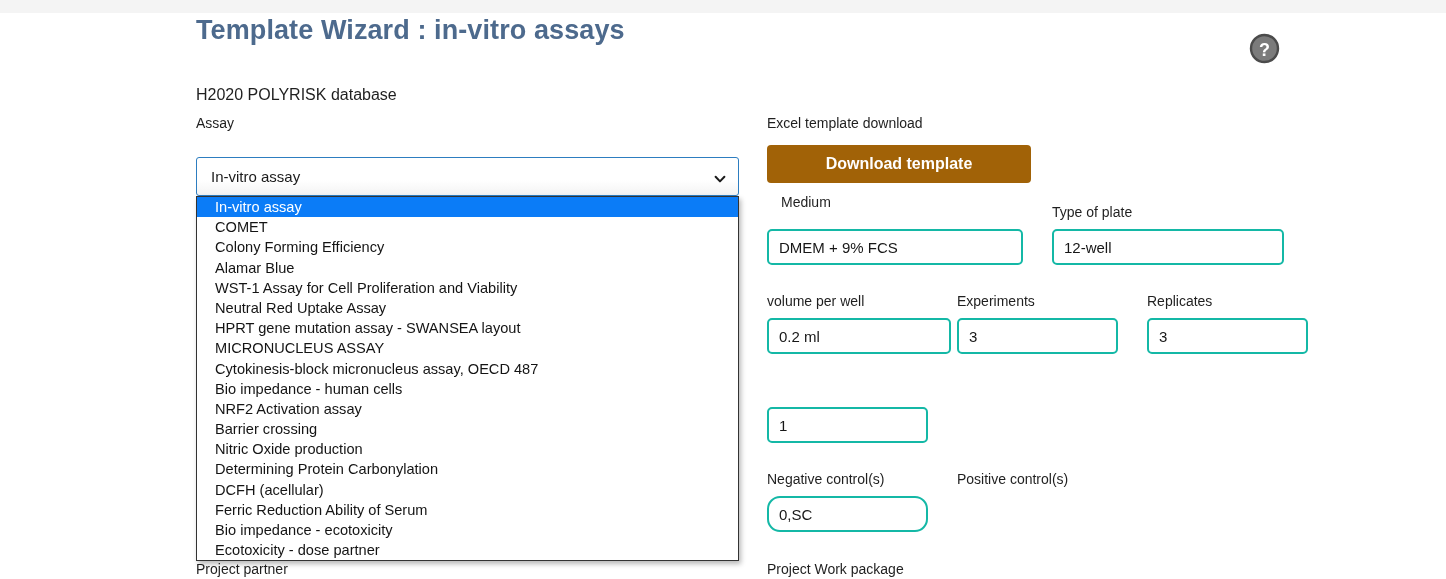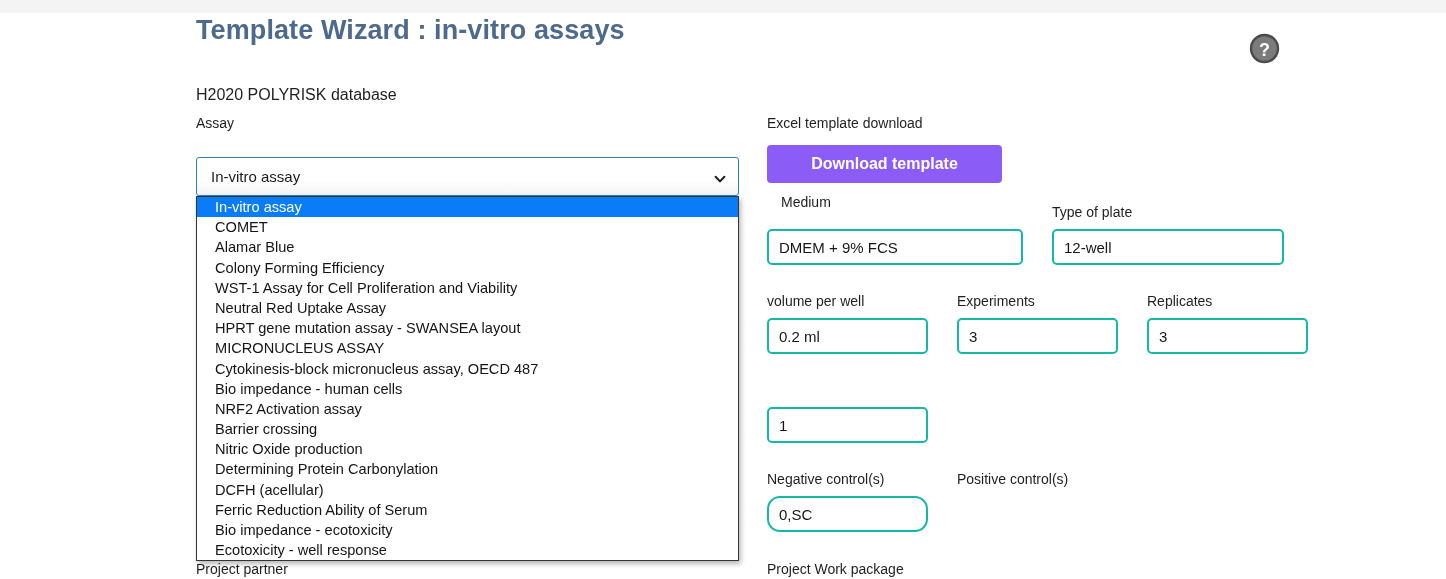--- a/index.html
+++ b/index.html
@@ -140,23 +140,23 @@
     left: 196px;
     top: 548px;
   }
 
   .r-label { position: absolute; font-size: 14px; color: #1f1f1f; white-space: nowrap; }
 
   .download-btn {
     position: absolute;
     left: 767px;
     top: 132px;
-    width: 235px;
+    width: 264px;
     height: 38px;
-    background: #8b5cf6;
+    background: #a16207;
     border: none;
     border-radius: 4px;
     color: #ffffff;
     font-family: "Liberation Sans", sans-serif;
     font-size: 16px;
     font-weight: bold;
     cursor: pointer;
     padding: 0;
   }
 
@@ -200,52 +200,52 @@
     <span class="caret">
       <svg width="12" height="12" viewBox="0 0 12 12" aria-hidden="true">
         <path d="M1.6 3.8 L6 8.4 L10.4 3.8" fill="none" stroke="#1b1b1b" stroke-width="2" stroke-linecap="round" stroke-linejoin="round"></path>
       </svg>
     </span>
   </div>
 
   <ul class="option-list" id="assay-options">
       <li class="selected">In-vitro assay</li>
       <li>COMET</li>
+      <li>Colony Forming Efficiency</li>
       <li>Alamar Blue</li>
-      <li>Colony Forming Efficiency</li>
       <li>WST-1 Assay for Cell Proliferation and Viability</li>
       <li>Neutral Red Uptake Assay</li>
       <li>HPRT gene mutation assay - SWANSEA layout</li>
       <li>MICRONUCLEUS ASSAY</li>
       <li>Cytokinesis-block micronucleus assay, OECD 487</li>
       <li>Bio impedance - human cells</li>
       <li>NRF2 Activation assay</li>
       <li>Barrier crossing</li>
       <li>Nitric Oxide production</li>
       <li>Determining Protein Carbonylation</li>
       <li>DCFH (acellular)</li>
       <li>Ferric Reduction Ability of Serum</li>
       <li>Bio impedance - ecotoxicity</li>
-      <li>Ecotoxicity - well response</li>
+      <li>Ecotoxicity - dose partner</li>
     </ul>
 
   <div class="fld-label project-partner-label">Project partner</div>
 
   <div class="r-label" style="left:767px; top:102px;">Excel template download</div>
 
   <button class="download-btn">Download template</button>
 
   <div class="r-label" style="left:767px; top:181px;margin-left:14px;">Medium</div>
   <input class="txt-input" style="left: 767px; top: 216px; width: 256px;" type="text" value="DMEM + 9% FCS">
 
   <div class="r-label" style="left:1052px; top:191px;">Type of plate</div>
   <input class="txt-input" style="left: 1052px; top: 216px; width: 232px;" type="text" value="12-well">
 
   <div class="r-label" style="left:767px; top:280px;">volume per well</div>
-  <input class="txt-input" style="left: 767px; top: 305px; width: 161px;" type="text" value="0.2 ml">
+  <input class="txt-input" style="left: 767px; top: 305px; width: 184px;" type="text" value="0.2 ml">
 
   <div class="r-label" style="left:957px; top:280px;">Experiments</div>
   <input class="txt-input" style="left: 957px; top: 305px; width: 161px;" type="text" value="3">
 
   <div class="r-label" style="left:1147px; top:280px;">Replicates</div>
   <input class="txt-input" style="left: 1147px; top: 305px; width: 161px;" type="text" value="3">
 
   <div class="r-label" style="left:767px; top:369px;margin-top:24px;">Number of materials</div>
   <input class="txt-input" style="left: 767px; top: 394px; width: 161px;" type="text" value="1">
 

